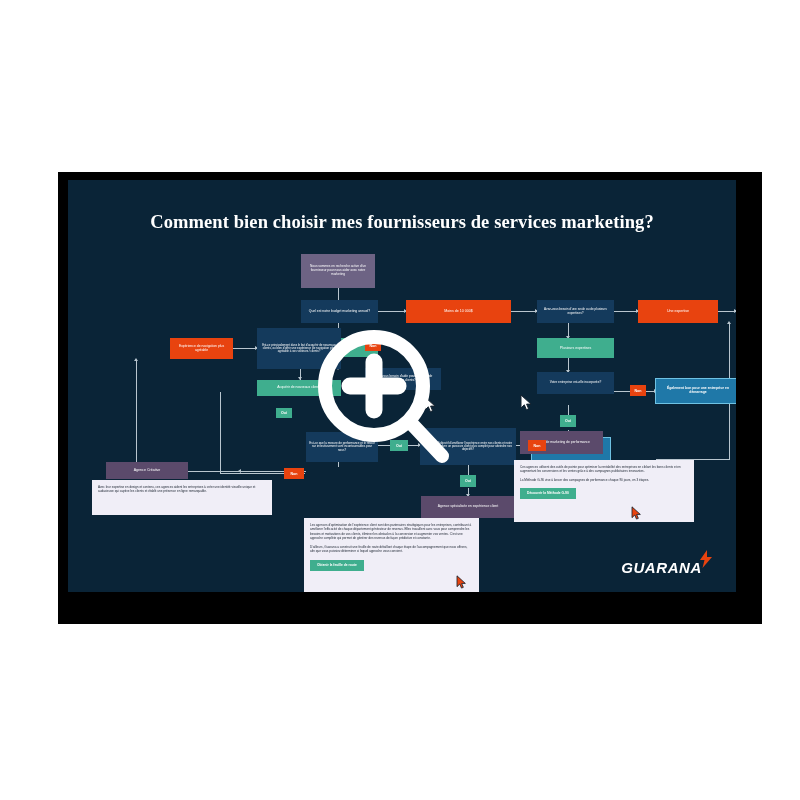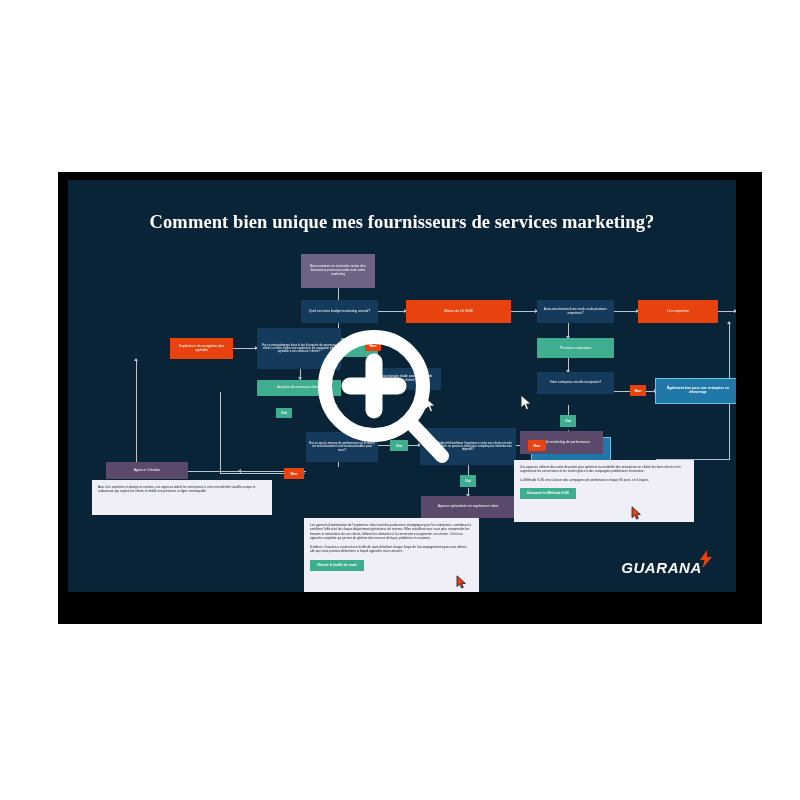--- a/index.html
+++ b/index.html
@@ -52,21 +52,21 @@
   #magnifier{position:absolute;left:318px;top:330px;width:135px;height:150px;pointer-events:none;}
 </style>
 </head>
 <body>
 
 <div id="stage">
   <div id="frame"></div>
 
   <div id="canvas">
 
-    <div id="title">Comment bien unique mes fournisseurs de services marketing?</div>
+    <div id="title">Comment bien choisir mes fournisseurs de services marketing?</div>
 
     <div class="ln lnv" style="left:270px;top:108px;height:14px;"></div>
     <div class="arrow ar-d" style="left:268px;top:120px;"></div>
 
     <div class="ln lnh" style="left:310px;top:131px;width:28px;"></div>
     <div class="arrow ar-r" style="left:336px;top:129px;"></div>
 
     <div class="ln lnh" style="left:443px;top:131px;width:26px;"></div>
     <div class="arrow ar-r" style="left:467px;top:129px;"></div>
 

